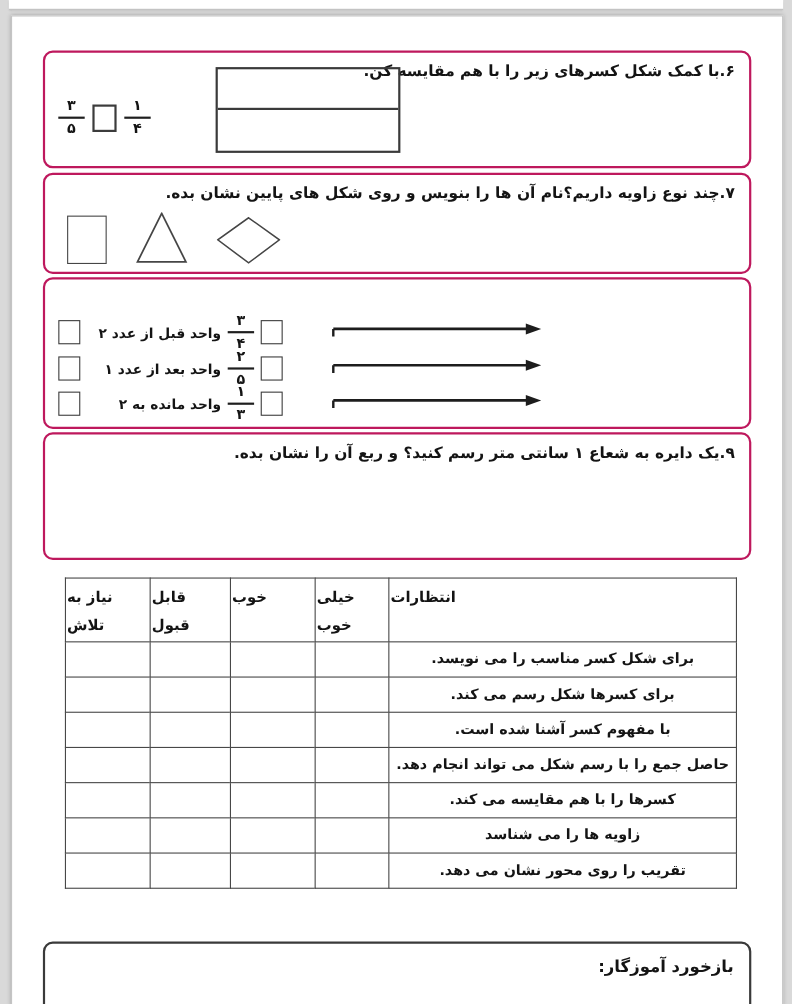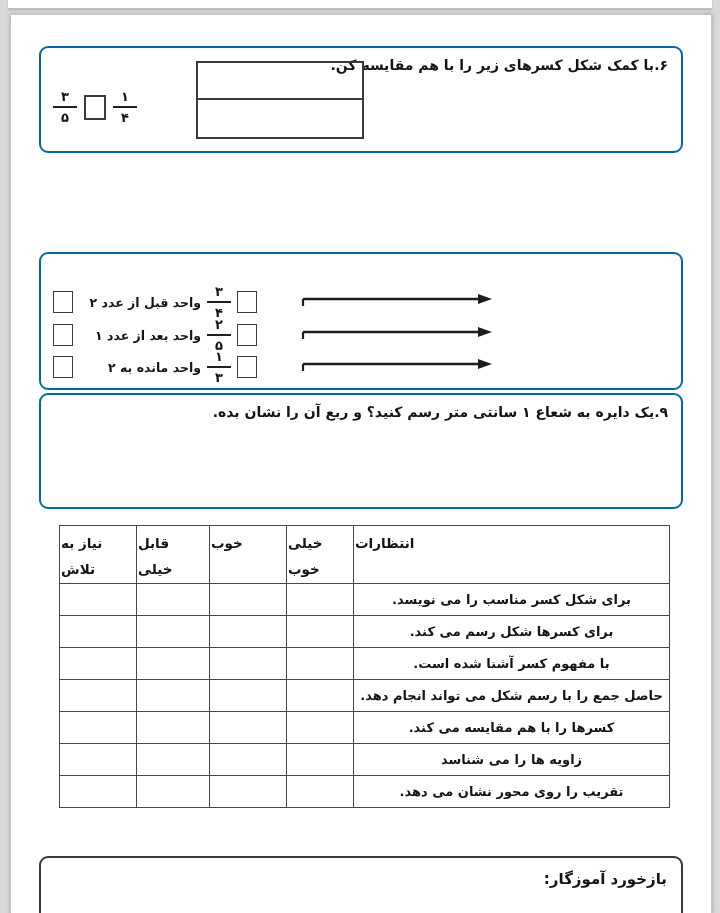--- a/index.html
+++ b/index.html
@@ -15,21 +15,21 @@
     box-shadow:0 1px 2px rgba(0,0,0,.18);
   }
   .page{
     position:absolute;top:14px;left:10px;width:700px;height:899px;
     background:#ffffff;border:1px solid #c4c4c4;
     box-shadow:0 0 4px rgba(0,0,0,.25);
   }
   
   .qbox{
     position:absolute;left:28px;width:640px;
-    border:2px solid #0369a1;border-radius:9px;background:#fff;
+    border:2px solid #be185d;border-radius:9px;background:#fff;
   }
   #q6-box{top:31px;height:103px;}
   #q7-box{top:142px;height:88px;}
   #q8-box{top:237px;height:134px;}
   #q9-box{top:378px;height:112px;}
   .qtext{
     position:absolute;top:9px;right:13px;direction:rtl;
     font-size:14px;font-weight:700;white-space:nowrap;color:#141414;
   }
   
@@ -98,20 +98,32 @@
       <span class="fraction">
         <span class="num">۱</span>
         <span class="den">۴</span>
       </span>
     </div>
     <div class="rect-shape">
       <div class="rect-half"></div>
     </div>
   </div>
 
+  <div class="qbox" id="q7-box">
+    <div class="qtext">۷.چند نوع زاویه داریم؟نام آن ها را بنویس و روی شکل های پایین نشان بده.</div>
+    <div class="q7-shapes">
+      <div class="square-shape"></div>
+      <svg class="shape-svg" width="48" height="47" viewBox="0 0 48 47">
+        <polygon points="24,1 46,45 2,45" fill="none" stroke="#464646" stroke-width="1.6"></polygon>
+      </svg>
+      <svg class="shape-svg" width="58" height="43" viewBox="0 0 58 43">
+        <polygon points="29,1 57,21 29,42 1,21" fill="none" stroke="#464646" stroke-width="1.4"></polygon>
+      </svg>
+    </div>
+  </div>
 
   <div class="qbox" id="q8-box">
 
     <div class="q8-row" style="top:33px;">
       <span class="sq small"></span>
       <span class="label">واحد قبل از عدد ۲</span>
       <span class="fraction">
         <span class="num">۳</span>
         <span class="den">۴</span>
       </span>
@@ -170,21 +182,21 @@
         <col style="width:67px">
         <col style="width:77px">
         <col style="width:73px">
         <col style="width:77px">
     </colgroup>
     <tbody>
         <tr>
       <th>انتظارات</th>
       <th>خیلی خوب</th>
       <th>خوب</th>
-      <th>قابل خیلی</th>
+      <th>قابل قبول</th>
       <th>نیاز به تلاش</th>
     </tr>
     <tr>
       <td class="exp">برای شکل کسر مناسب را می نویسد.</td>
       <td></td>
           <td></td>
           <td></td>
           <td></td>
     </tr>
     <tr>

